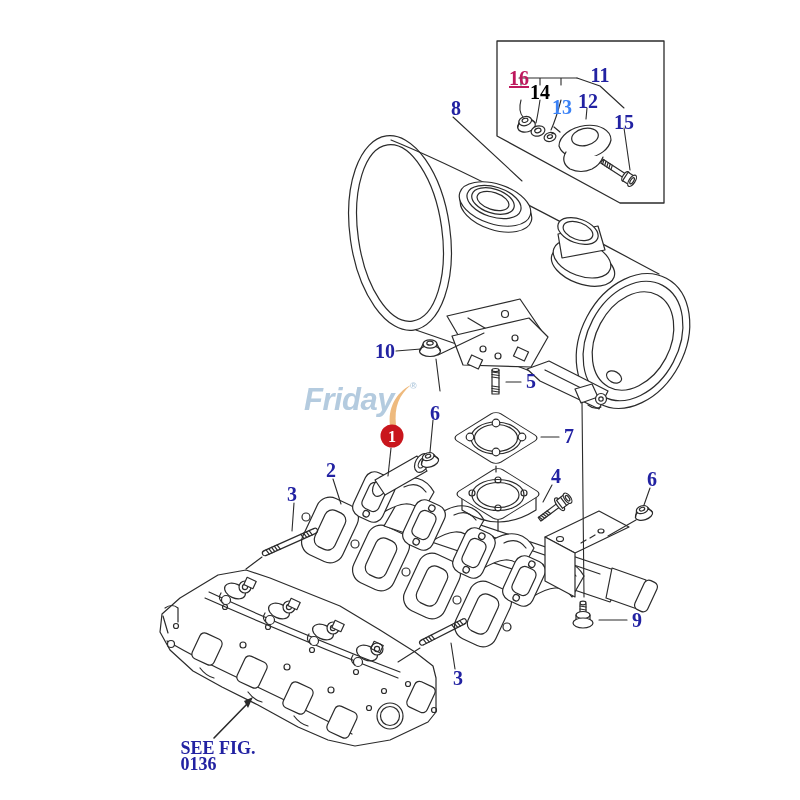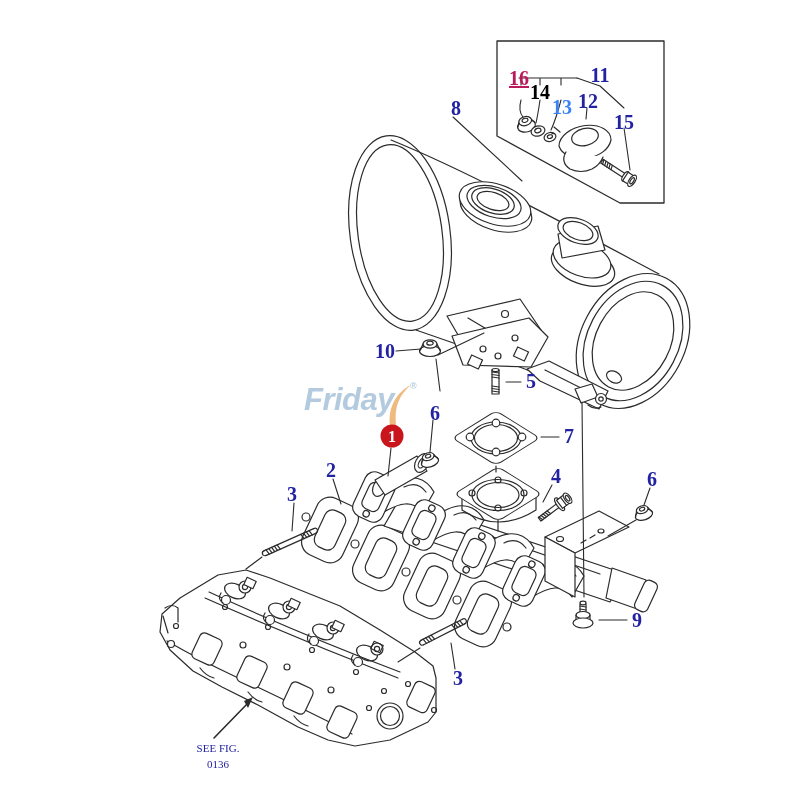--- a/index.html
+++ b/index.html
@@ -12,21 +12,21 @@
     font-size:31px;letter-spacing:-0.5px;opacity:0.82;pointer-events:none;white-space:nowrap;}
   #watermark .wm-swoosh{display:inline-block;margin:0 -4px 0 -7px;transform:translateY(3px);}
   #watermark .wm-reg{font-size:9px;font-style:normal;margin-top:-1px;margin-left:1px;}
   
   .callout{position:absolute;transform:translate(-50%,-50%);font-weight:bold;font-size:20px;
     line-height:20px;white-space:nowrap;pointer-events:none;}
   .callout.badge{width:23px;height:23px;border-radius:50%;font-size:16px;line-height:23px;
     text-align:center;}
   
   #see-fig{position:absolute;left:218px;top:740px;transform:translateX(-50%);
-    text-align:center;font-weight:normal;font-size:11px;line-height:16px;}
+    text-align:left;font-weight:bold;font-size:18px;line-height:16px;}
 </style>
 </head>
 <body>
 
 <div id="stage" style="background: rgb(255, 255, 255);">
 
   <svg id="artwork" width="800" height="800" viewBox="0 0 800 800">
     <g stroke="#2b2b2b" stroke-width="1.2" fill="none" stroke-linecap="round" stroke-linejoin="round">
 
       <defs>

